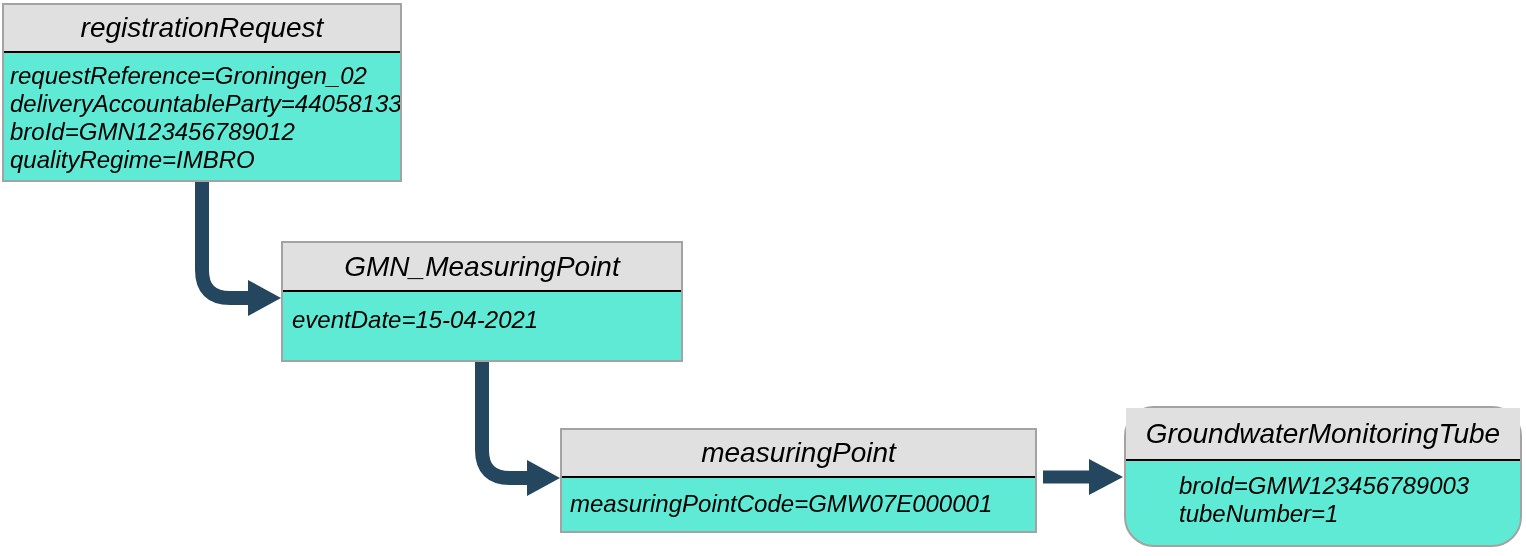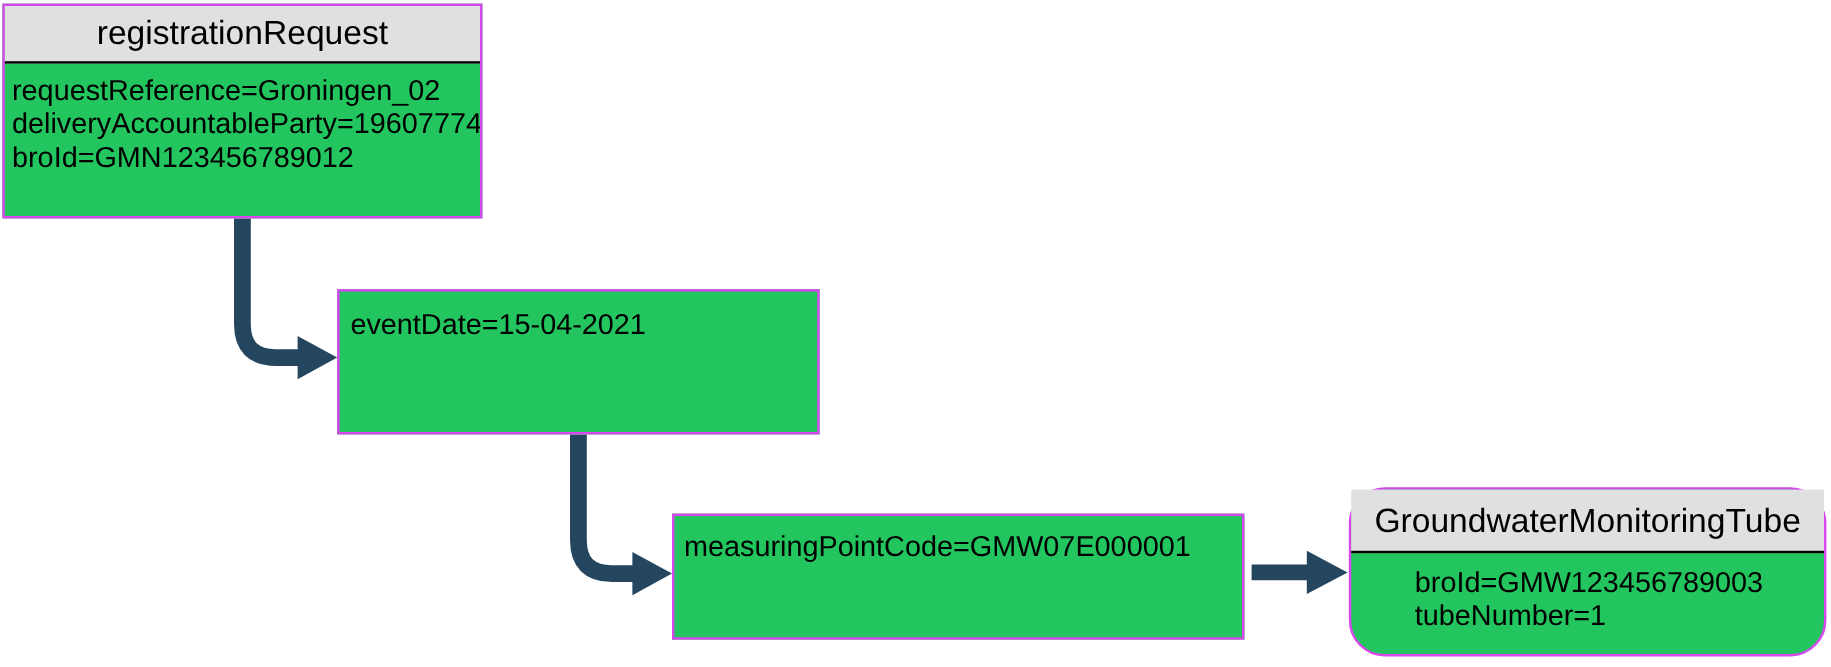--- a/index.html
+++ b/index.html
@@ -16,22 +16,23 @@
 
   .arrow-layer {
     position: absolute;
     left: 0; top: 0;
     width: 1526px; height: 556px;
     pointer-events: none;
   }
 
   .node {
     position: absolute;
-    border: 2px solid #d946ef;
-    background: #22c55e;
+    border: 2px solid #a3a3a3;
+    background: #5eead4;
+    font-style: italic;
   }
   .node-header {
     display: flex;
     align-items: center;
     justify-content: center;
     background: #e0e0e0;
     border-bottom: 2px solid #000000;
     font-size: 28px;
     color: #000000;
     white-space: nowrap;
@@ -80,32 +81,35 @@
     <g>
       <path d="M1043,477 L1090,477" fill="none" stroke-width="13" stroke="#24465e"></path>
       <polygon points="1089,459 1123,477 1089,495" fill="#24465e"></polygon>
     </g>
   </svg>
 
   <div class="node" id="node-registration-request">
     <div class="node-header">registrationRequest</div>
     <div class="node-body">
       <div class="attr-line">requestReference=Groningen_02</div>
-      <div class="attr-line">deliveryAccountableParty=19607774</div>
+      <div class="attr-line">deliveryAccountableParty=44058133</div>
       <div class="attr-line">broId=GMN123456789012</div>
+      <div class="attr-line">qualityRegime=IMBRO</div>
     </div>
   </div>
 
   <div class="node" id="node-gmn-measuring-point">
+    <div class="node-header">GMN_MeasuringPoint</div>
     <div class="node-body">
       <div class="attr-line">eventDate=15-04-2021</div>
     </div>
   </div>
 
   <div class="node" id="node-measuring-point">
+    <div class="node-header">measuringPoint</div>
     <div class="node-body">
       <div class="attr-line">measuringPointCode=GMW07E000001</div>
     </div>
   </div>
 
   <div class="node" id="node-groundwater-monitoring-tube">
     <div class="node-header">GroundwaterMonitoringTube</div>
     <div class="node-body">
       <div class="attr-line">broId=GMW123456789003</div>
       <div class="attr-line">tubeNumber=1</div>

